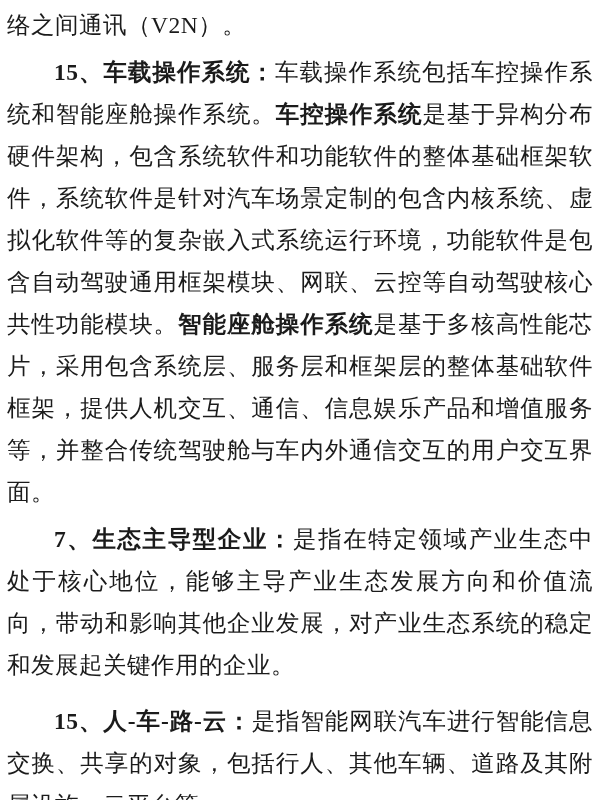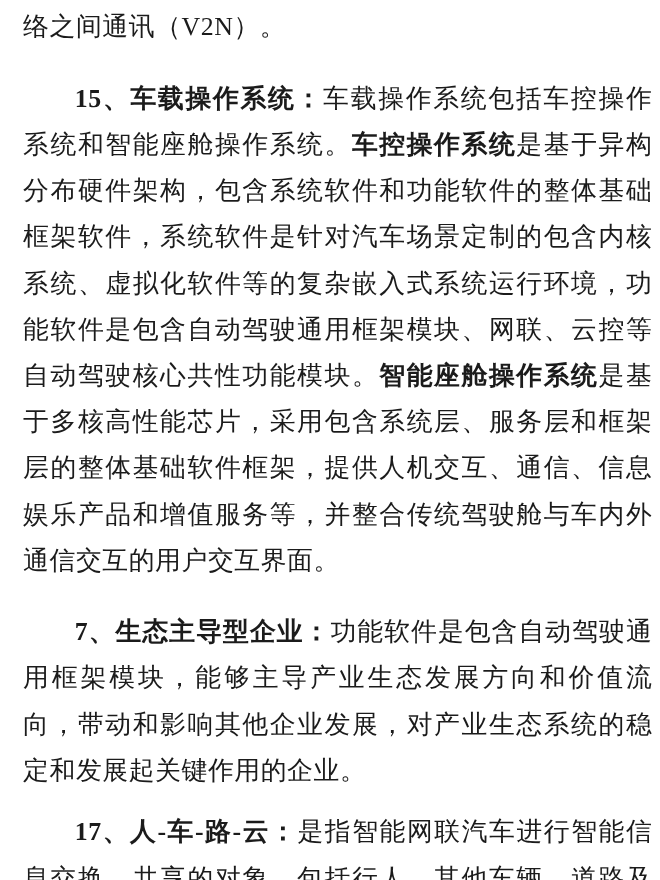--- a/index.html
+++ b/index.html
@@ -7,55 +7,55 @@
     padding: 0;
     background: #ffffff;
   }
   .page {
     position: relative;
     width: 600px;
     height: 800px;
     background: #ffffff;
     overflow: hidden;
     box-sizing: border-box;
-    padding: 4px 7px 0 21px;
+    padding: 4px 7px 0 7px;
     font-family: "Liberation Serif", "DejaVu Serif", serif;
     color: #1b1b1b;
   }
   .para {
     margin: 0;
     font-size: 23.5px;
     line-height: 42px;
     text-align: justify;
     text-justify: inter-character;
     letter-spacing: 0.5px;
     word-break: break-all;
   }
   .para.indent {
     text-indent: 2em;
   }
   .para + .para {
-    margin-top: 23px;
+    margin-top: 5px;
   }
   .para.gap-lg {
     margin-top: 14px;
   }
   .r {
     font-weight: normal;
   }
   .r.b {
     font-weight: bold;
   }
 </style>
 </head>
 <body>
 
 <div class="page">
 
   <p class="para"><span class="r">络之间通讯（V2N）。</span></p>
 
   <p class="para indent"><span class="r b">15、车载操作系统：</span><span class="r">车载操作系统包括车控操作系统和智能座舱操作系统。</span><span class="r b">车控操作系统</span><span class="r">是基于异构分布硬件架构，包含系统软件和功能软件的整体基础框架软件，系统软件是针对汽车场景定制的包含内核系统、虚拟化软件等的复杂嵌入式系统运行环境，功能软件是包含自动驾驶通用框架模块、网联、云控等自动驾驶核心共性功能模块。</span><span class="r b">智能座舱操作系统</span><span class="r">是基于多核高性能芯片，采用包含系统层、服务层和框架层的整体基础软件框架，提供人机交互、通信、信息娱乐产品和增值服务等，并整合传统驾驶舱与车内外通信交互的用户交互界面。</span></p>
 
-  <p class="para indent"><span class="r b">7、生态主导型企业：</span><span class="r">功能软件是包含自动驾驶通用框架模块，能够主导产业生态发展方向和价值流向，带动和影响其他企业发展，对产业生态系统的稳定和发展起关键作用的企业。</span></p>
+  <p class="para indent"><span class="r b">7、生态主导型企业：</span><span class="r">是指在特定领域产业生态中处于核心地位，能够主导产业生态发展方向和价值流向，带动和影响其他企业发展，对产业生态系统的稳定和发展起关键作用的企业。</span></p>
 
-  <p class="para indent gap-lg"><span class="r b">17、人-车-路-云：</span><span class="r">是指智能网联汽车进行智能信息交换、共享的对象，包括行人、其他车辆、道路及其附属设施、云平台等。</span></p>
+  <p class="para indent gap-lg"><span class="r b">15、人-车-路-云：</span><span class="r">是指智能网联汽车进行智能信息交换、共享的对象，包括行人、其他车辆、道路及其附属设施、云平台等。</span></p>
 
 </div>
 
 </body></html>

